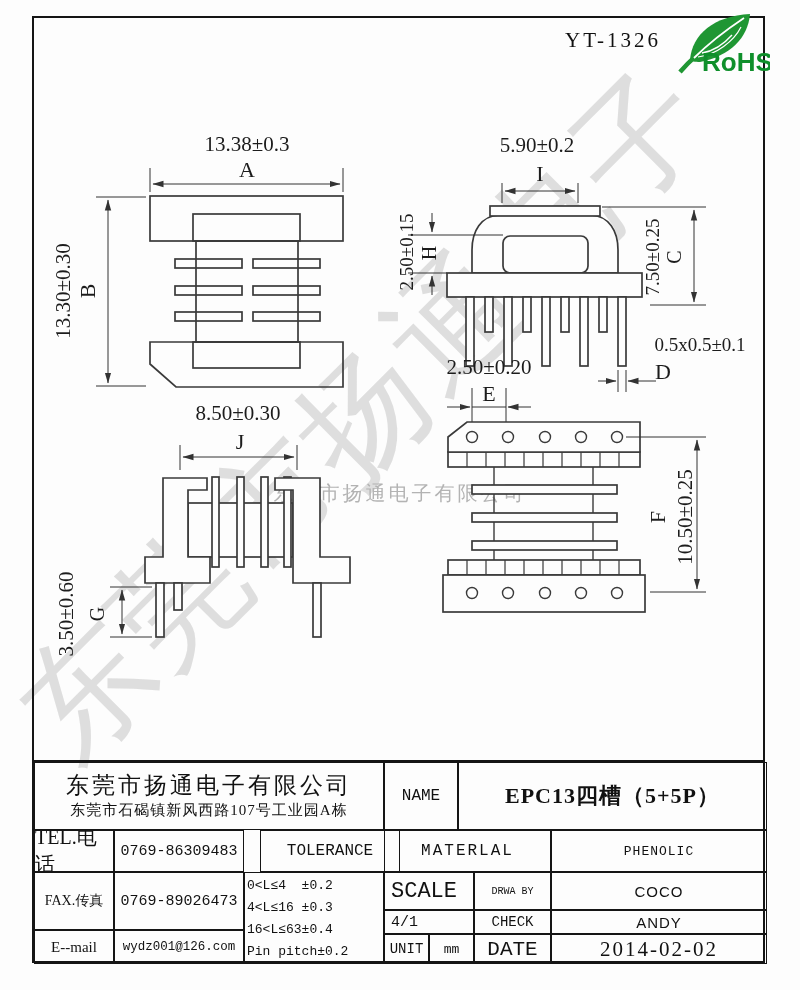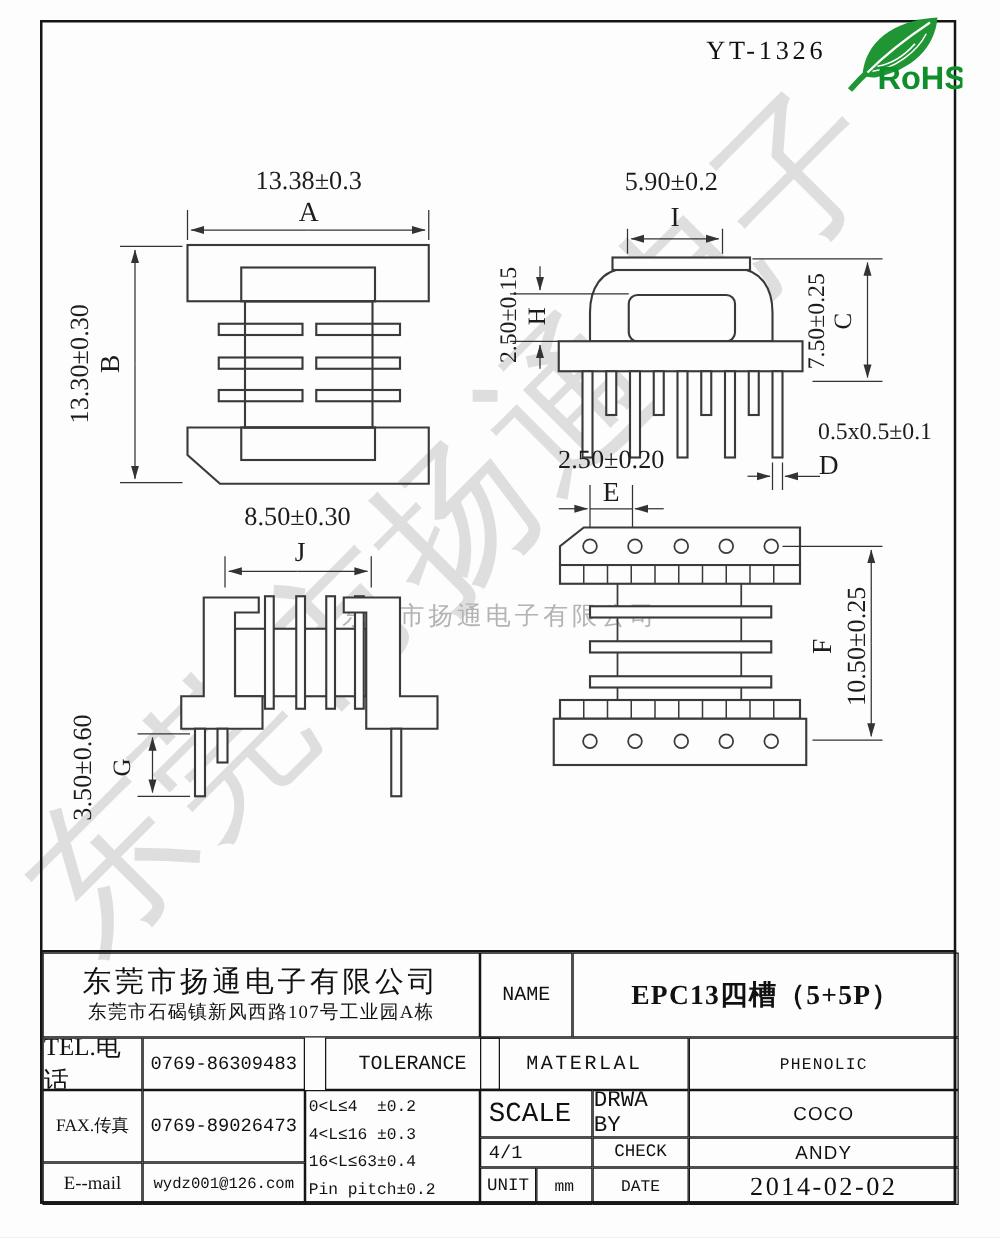--- a/index.html
+++ b/index.html
@@ -212,27 +212,27 @@
 
     <div class="cell" style="left:0;top:110px;width:80px;height:58px;font-size:14px;">FAX.传真</div>
     <div class="cell mono" style="left:80px;top:110px;width:130px;height:58px;font-size:15px;">0769-89026473</div>
     <div class="cell tolbody" style="left:210px;top:110px;width:140px;height:92px;">
       <div class="tolline">0&lt;L≤4  ±0.2</div>
       <div class="tolline">4&lt;L≤16 ±0.3</div>
       <div class="tolline">16&lt;L≤63±0.4</div>
       <div class="tolline">Pin pitch±0.2</div>
     </div>
     <div class="cell mono leftpad" style="left:350px;top:110px;width:90px;height:38px;font-size:22px;">SCALE</div>
-    <div class="cell mono" style="left:440px;top:110px;width:77px;height:38px;font-size:18px;text-align:left;">DRWA BY</div>
+    <div class="cell mono" style="left:440px;top:110px;width:77px;height:38px;font-size:10px;text-align:right;">DRWA BY</div>
     <div class="cell sans" style="left:517px;top:110px;width:216px;height:38px;font-size:15px;letter-spacing:1px;">COCO</div>
     <div class="cell mono leftpad" style="left:350px;top:148px;width:90px;height:24px;font-size:15px;">4/1</div>
     <div class="cell mono" style="left:440px;top:148px;width:77px;height:24px;font-size:14px;">CHECK</div>
     <div class="cell sans" style="left:517px;top:148px;width:216px;height:24px;font-size:15px;letter-spacing:1px;">ANDY</div>
 
     <div class="cell" style="left:0;top:168px;width:80px;height:34px;font-size:15px;">E--mail</div>
     <div class="cell mono" style="left:80px;top:168px;width:130px;height:34px;font-size:12.5px;">wydz001@126.com</div>
     <div class="cell mono" style="left:350px;top:172px;width:45px;height:30px;font-size:14px;">UNIT</div>
     <div class="cell mono" style="left:395px;top:172px;width:45px;height:30px;font-size:13px;">mm</div>
-    <div class="cell mono" style="left:440px;top:172px;width:77px;height:30px;font-size:13px;text-align:center;">DATE</div>
+    <div class="cell mono" style="left:440px;top:172px;width:77px;height:30px;font-size:21px;text-align:center;">DATE</div>
     <div class="cell dateval" style="left:517px;top:172px;width:216px;height:30px;">2014-02-02</div>
   </div>
 
 </div>
 
 </body></html>

